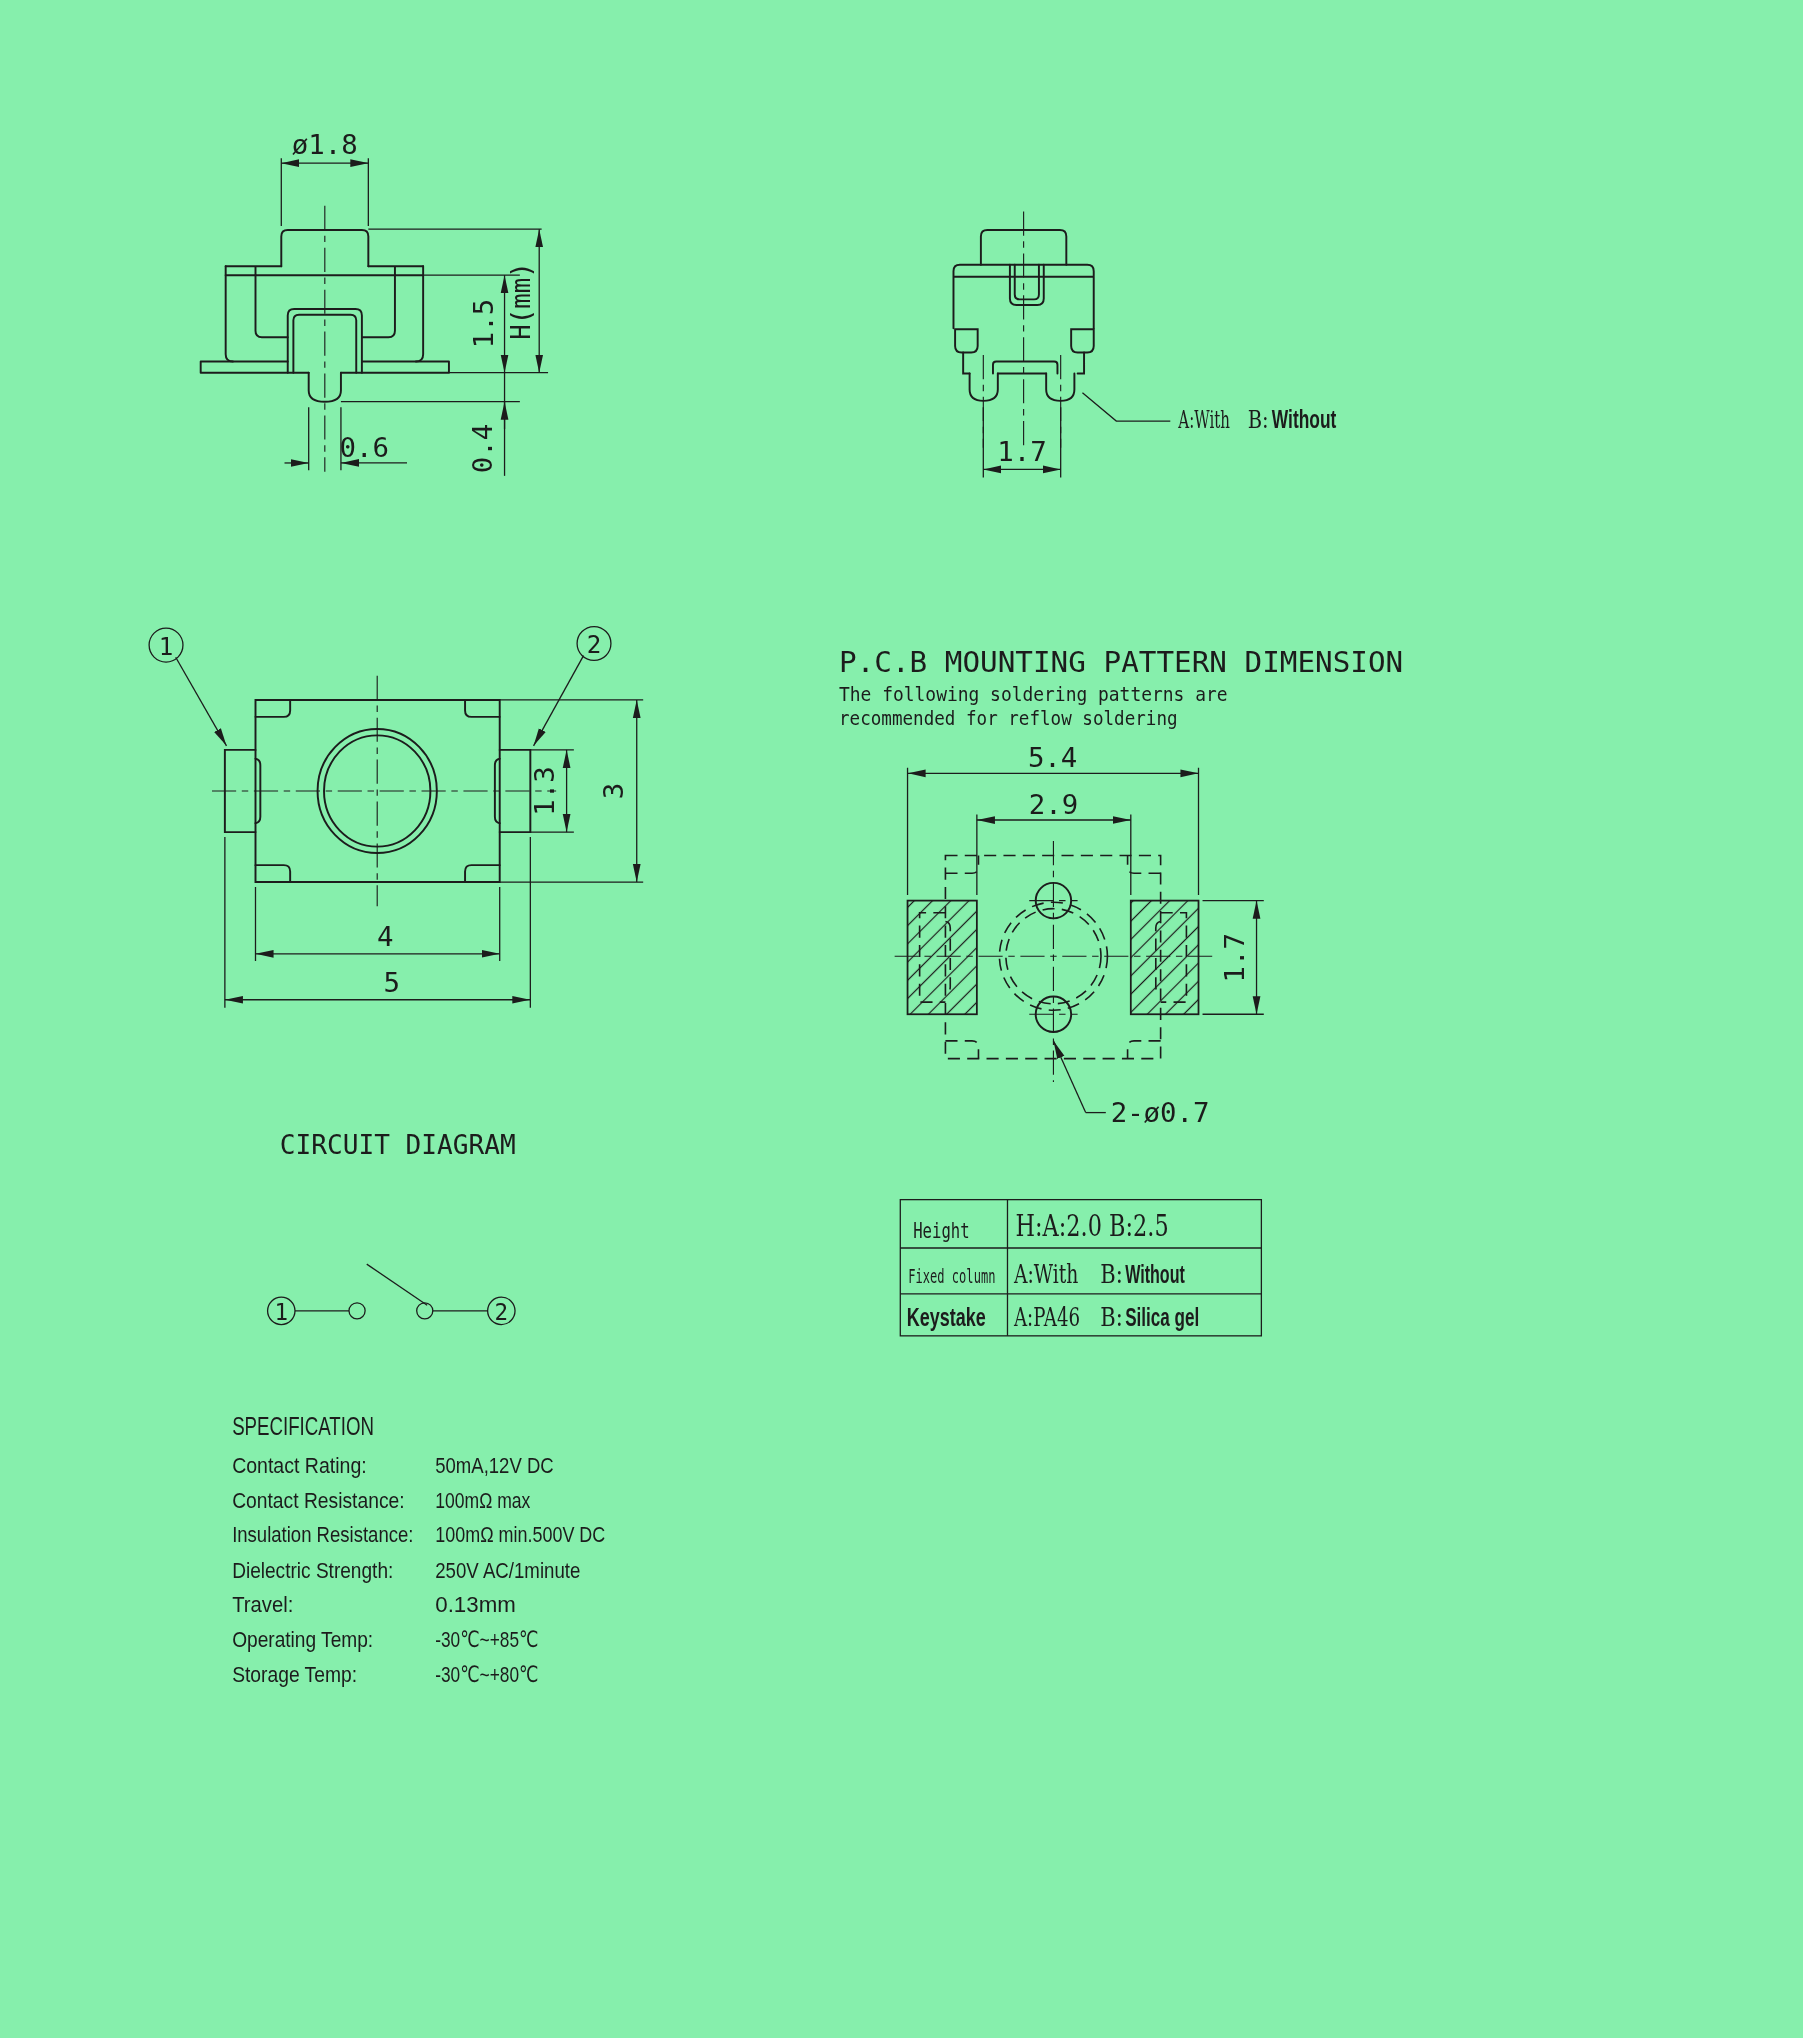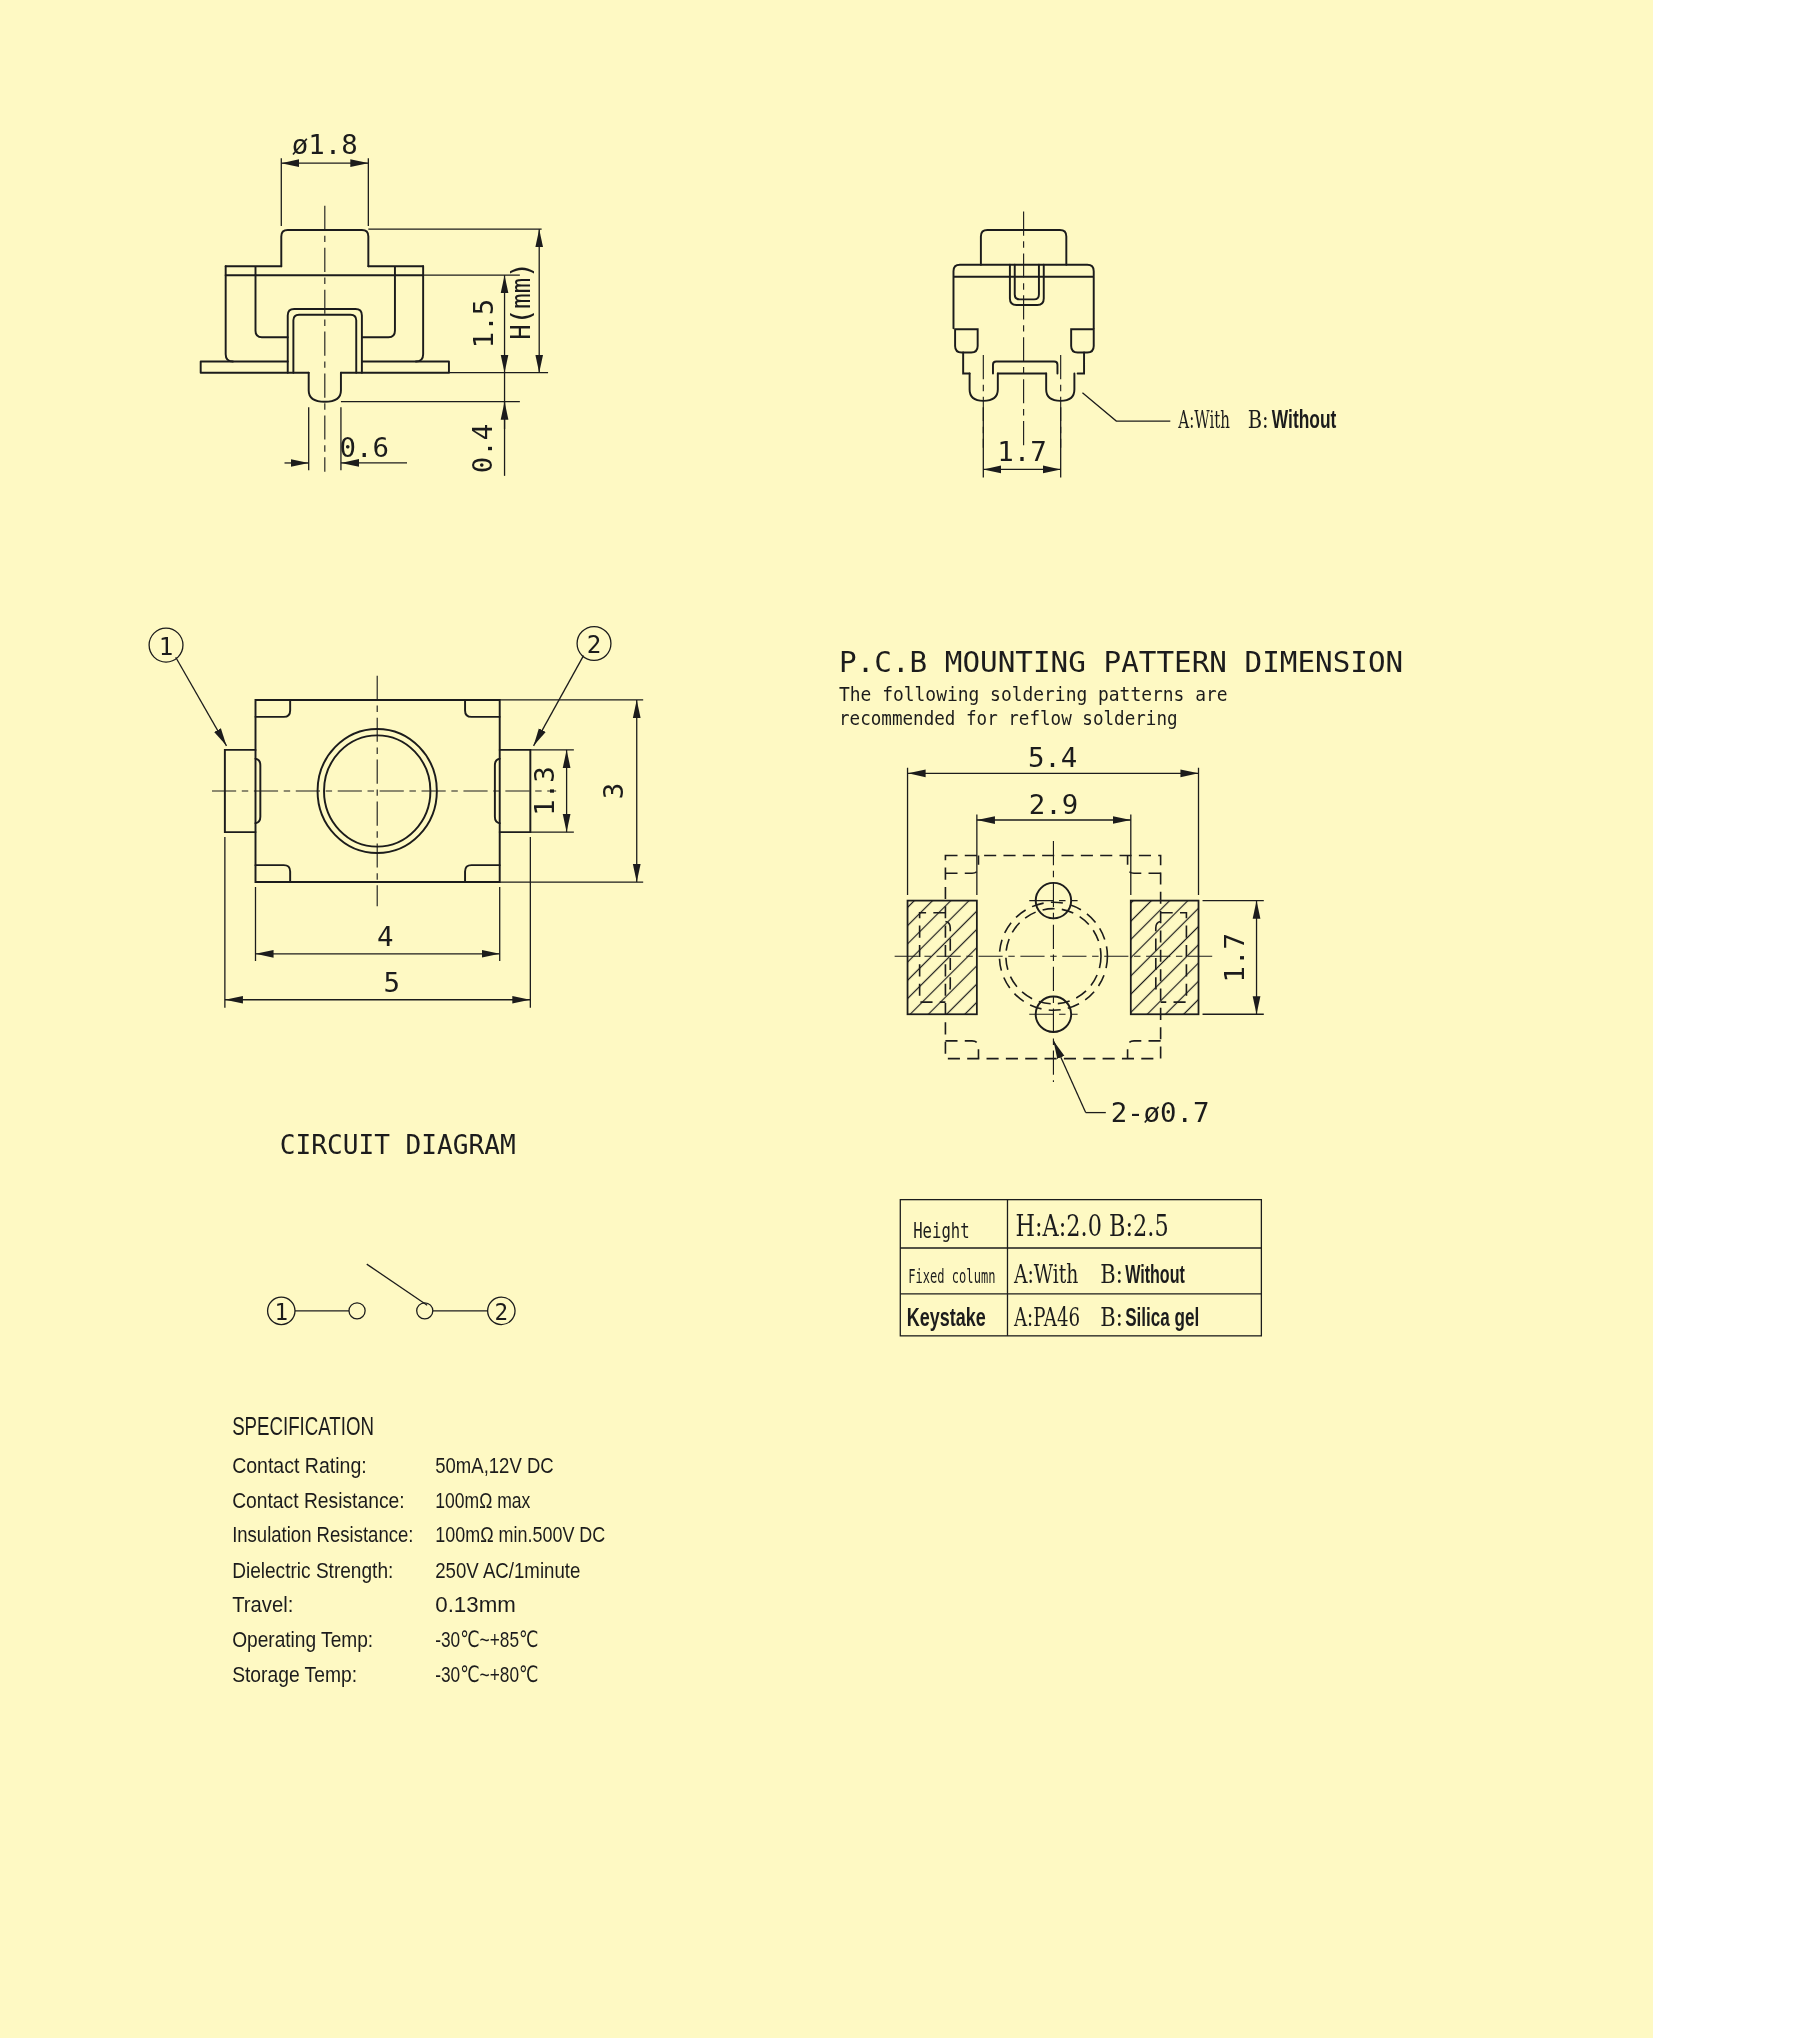--- a/index.html
+++ b/index.html
@@ -1,16 +1,16 @@
 <!DOCTYPE html>
 <html style="font-size:13px"><head>
 <meta charset="utf-8">
 <style>
   html,body{margin:0;padding:0;background:#ffffff;}
-  .page{position:relative;width:1653px;height:2039px;background:#fef9c3;overflow:hidden;}
+  .page{position:relative;width:1803px;height:2039px;background:#86efac;overflow:hidden;}
   svg{position:absolute;left:0;top:0;}
   svg text{fill:#1c1c1c;}
   .cad{font-family:"DejaVu Sans Mono",monospace;}
   .cadserif{font-family:"DejaVu Serif","Liberation Serif",serif;}
   .boldsans{font-family:"Liberation Sans","DejaVu Sans",sans-serif;font-weight:bold;}
   .spec{font-family:"Liberation Sans","DejaVu Sans",sans-serif;}
   .obj{stroke:#1c1c1c;stroke-width:2.4;fill:none;stroke-linecap:round;}
   .thin{stroke:#1c1c1c;stroke-width:1.6;fill:none;}
   .dash{stroke:#1c1c1c;stroke-width:2;fill:none;stroke-dasharray:15 9;}
   .cline{stroke:#1c1c1c;stroke-width:1.4;fill:none;stroke-dasharray:30 7 8 7;}

